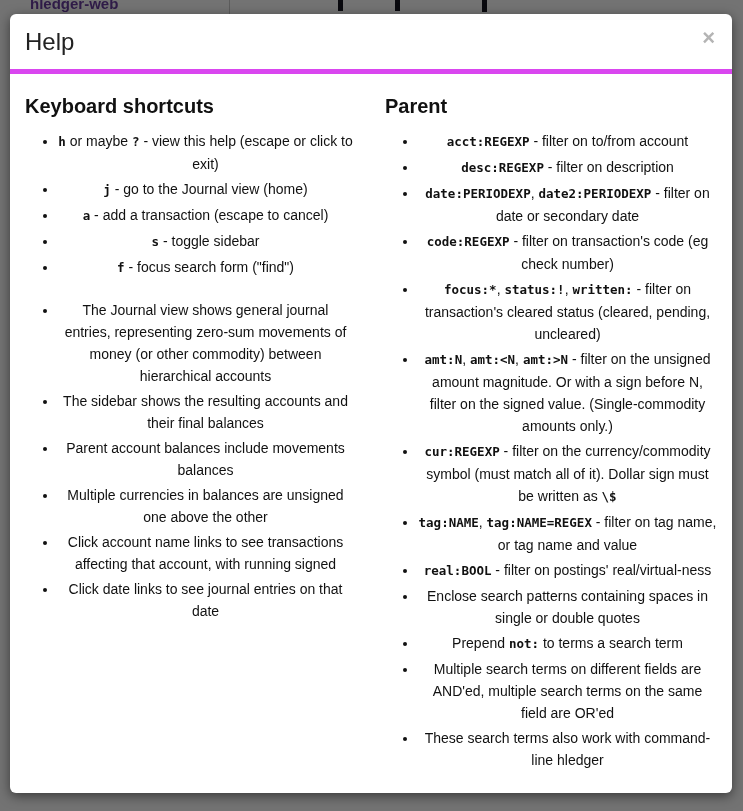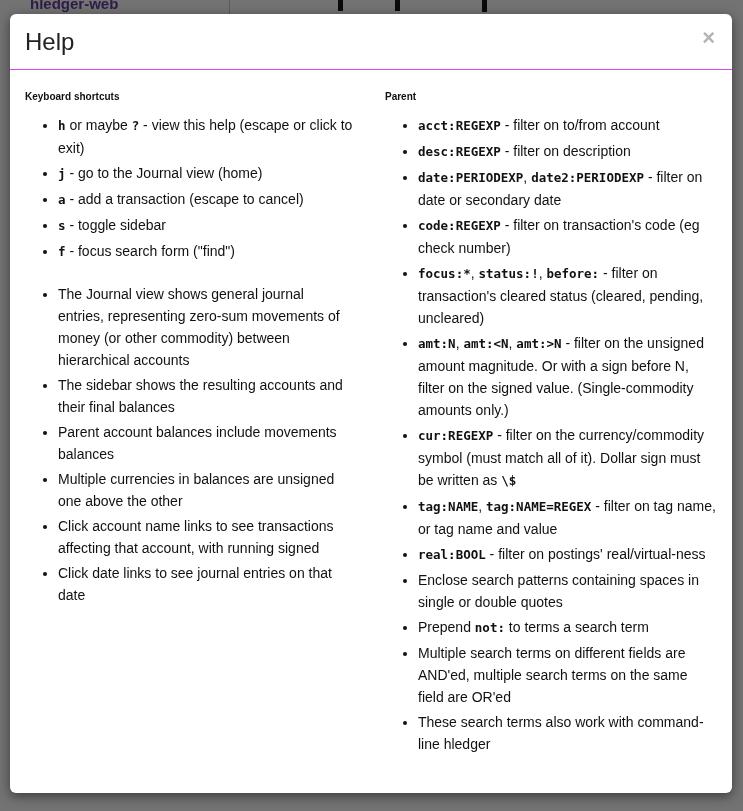--- a/index.html
+++ b/index.html
@@ -44,21 +44,21 @@
     left: 10px; top: 14px;
     width: 722px; height: 779px;
     background: #ffffff;
     border-radius: 6px;
     box-shadow: 0 3px 12px rgba(0,0,0,0.5);
     overflow: hidden;
   }
   .modal-header {
     position: relative;
     padding: 14px 15px 13px;
-    border-bottom: 1px solid #d946ef;
+    border-bottom: 5px solid #d946ef;
   }
   .modal-title {
     margin: 0;
     font-size: 24px;
     font-weight: 500;
     line-height: 28px;
     color: #222;
   }
   .close-button {
     position: absolute;
@@ -74,32 +74,32 @@
   .modal-body {
     display: flex;
     padding: 0 15px 15px;
   }
   .col { flex: 1 1 50%; min-width: 0; }
   .col-left  { padding-right: 18px; }
   .col-right { padding-left: 14px; }
 
   .section-heading {
     margin: 21px 0 10px;
-    font-size: 10px;
+    font-size: 20px;
     font-weight: bold;
     color: #111;
   }
   ul.help-list {
     margin: 12px 0 20px;
     padding-left: 33px;
     font-size: 14px;
     line-height: 22px;
     color: #111;
   }
-  ul.help-list li { margin-bottom: 3px; }
+  ul.help-list li { margin-bottom: 3px; text-align: center; }
   ul.help-list code {
     font-family: "DejaVu Sans Mono", monospace;
     font-weight: bold;
     font-size: 12.5px;
     color: #111;
     background: transparent;
   }
 </style>
 </head>
 <body>
@@ -140,21 +140,21 @@
           <li><span>Click date links to see journal entries on that date</span></li>
         </ul>
     </div>
     <div class="col col-right">
       <h3 class="section-heading">Parent</h3>
       <ul class="help-list">
           <li><code>acct:REGEXP</code><span> - filter on to/from account</span></li>
           <li><code>desc:REGEXP</code><span> - filter on description</span></li>
           <li><code>date:PERIODEXP</code><span>, </span><code>date2:PERIODEXP</code><span> - filter on date or secondary date</span></li>
           <li><code>code:REGEXP</code><span> - filter on transaction's code (eg check number)</span></li>
-          <li><code>focus:*</code><span>, </span><code>status:!</code><span>, </span><code>before:</code><span> - filter on transaction's cleared status (cleared, pending, uncleared)</span></li>
+          <li><code>focus:*</code><span>, </span><code>status:!</code><span>, </span><code>written:</code><span> - filter on transaction's cleared status (cleared, pending, uncleared)</span></li>
           <li><code>amt:N</code><span>, </span><code>amt:&lt;N</code><span>, </span><code>amt:&gt;N</code><span> - filter on the unsigned amount magnitude. Or with a sign before N, filter on the signed value. (Single-commodity amounts only.)</span></li>
           <li><code>cur:REGEXP</code><span> - filter on the currency/commodity symbol (must match all of it). Dollar sign must be written as </span><code>\$</code></li>
           <li><code>tag:NAME</code><span>, </span><code>tag:NAME=REGEX</code><span> - filter on tag name, or tag name and value</span></li>
           <li><code>real:BOOL</code><span> - filter on postings' real/virtual-ness</span></li>
           <li><span>Enclose search patterns containing spaces in single or double quotes</span></li>
           <li><span>Prepend </span><code>not:</code><span> to terms a search term</span></li>
           <li><span>Multiple search terms on different fields are AND'ed, multiple search terms on the same field are OR'ed</span></li>
           <li><span>These search terms also work with command-line hledger</span></li>
         </ul>
     </div>

